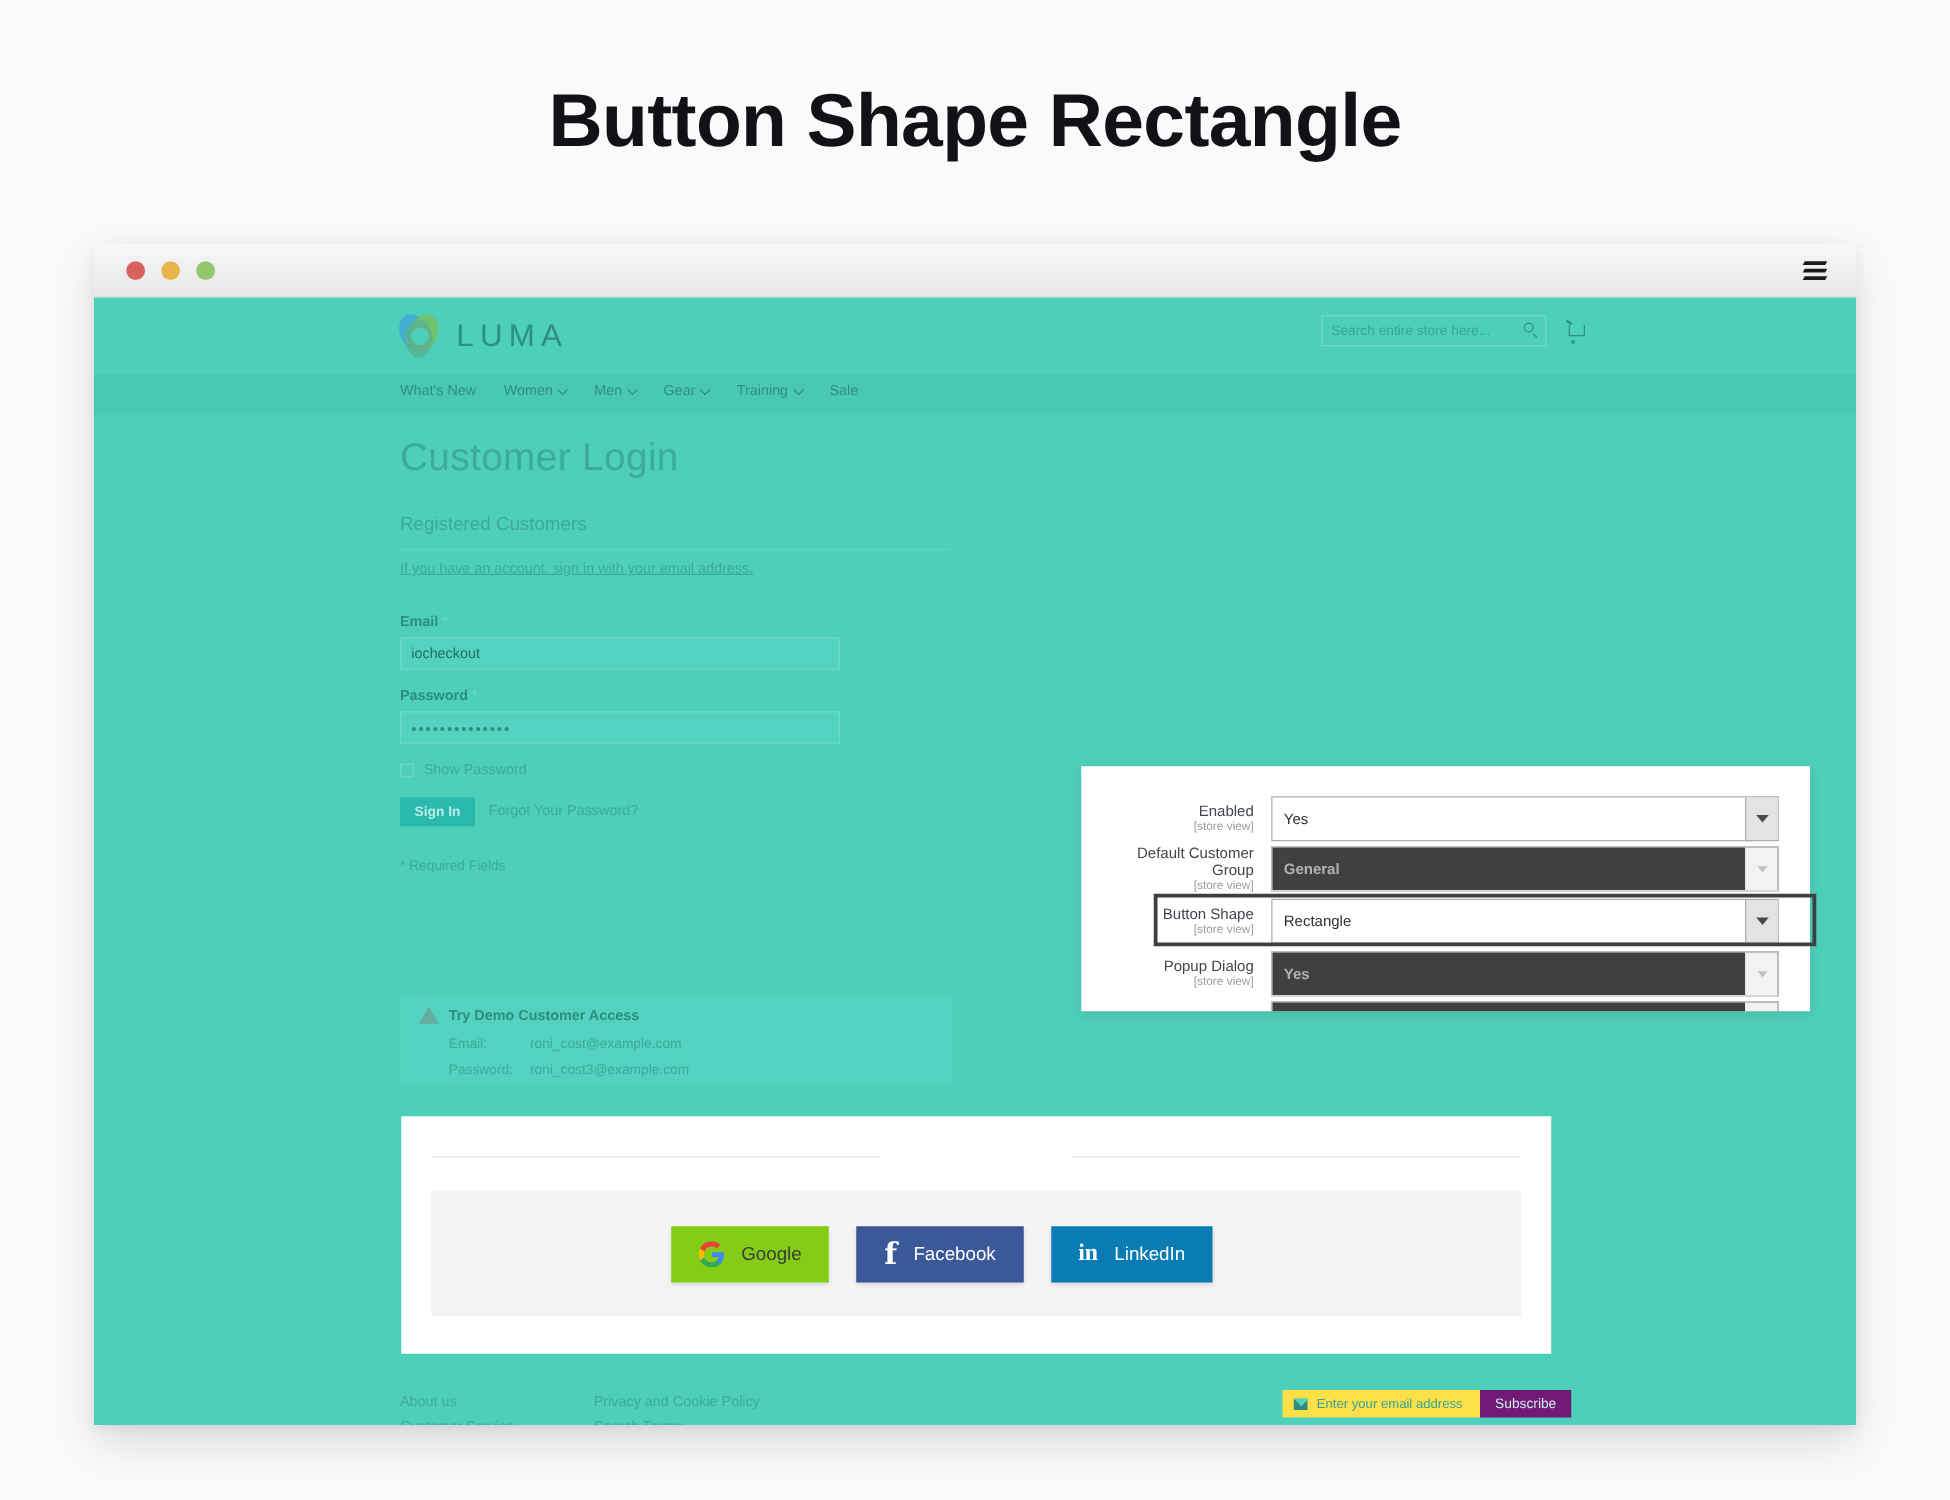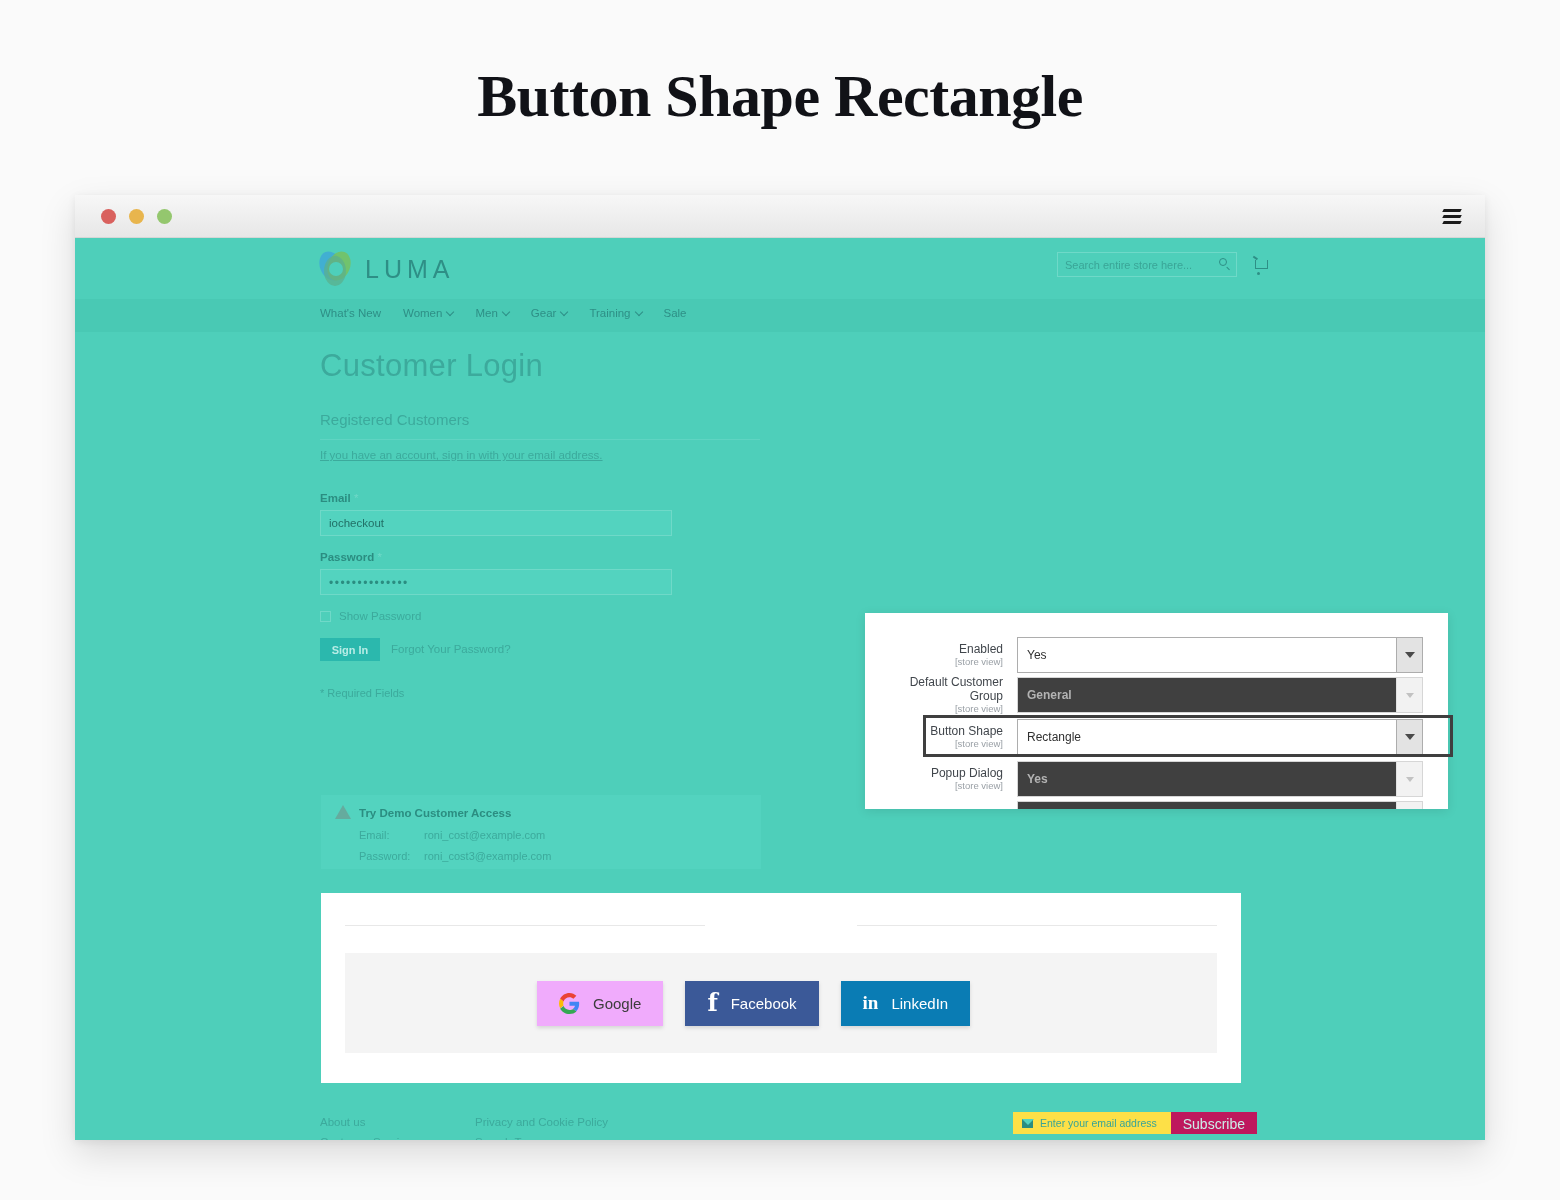--- a/index.html
+++ b/index.html
@@ -11,21 +11,21 @@
     overflow: hidden;
   }
   .page { position: relative; width: 1560px; height: 1200px; }
 
   
   .page-title {
     position: absolute; top: 62px; left: 0; width: 1560px;
     text-align: center;
     font-size: 60px; font-weight: 700; letter-spacing: -0.5px;
     color: #111217;
-    font-family: Liberation Serif, serif;
+    font-family: Liberation Sans, sans-serif;
   }
 
   
   .browser {
     position: absolute; left: 75px; top: 195px;
     width: 1410px; height: 945px;
     background: #fff;
     box-shadow: 0 14px 34px rgba(0,0,0,0.13), 0 2px 8px rgba(0,0,0,0.07);
     overflow: hidden;
   }
@@ -162,21 +162,21 @@
   .social-line.r { right: 24px; width: 360px; }
   .social-body {
     position: absolute; left: 24px; right: 24px; top: 60px; height: 100px;
     background: #f4f4f4; display: flex; align-items: center; gap: 22px; padding-left: 192px;
   }
   .sbtn {
     height: 45px; display: flex; align-items: center; gap: 13px;
     padding: 0 22px; cursor: pointer; font-size: 15px;
     box-shadow: 0 2px 4px rgba(0,0,0,0.13);
   }
-  .sbtn.google { background: #f0abfc; color: #3c3c3c; }
+  .sbtn.google { background: #84cc16; color: #3c3c3c; }
   .sbtn.facebook { background: #3b5998; color: #fff; }
   .sbtn.linkedin { background: #0a7cb4; color: #fff; }
   .g-ic { position: relative; width: 21px; height: 21px; }
   .g-ic svg { width: 21px; height: 21px; display:block; }
   .fb-ic { font-family: "DejaVu Serif", serif; font-weight: 700; font-size: 24px; line-height: 1; color: #fff; }
   .li-ic { font-weight: 700; font-size: 19px; color: #fff; font-family: Liberation Serif, serif; }
 
   
   .footer { position: absolute; left: 0; top: 862px; width: 100%; height: 40px; }
   .fcol { position: absolute; font-size: 11.5px; color: #3caa9c; line-height: 20px; }
@@ -192,22 +192,22 @@
     content: ""; position: absolute; left: 0; top: 0;
     border-left: 6.5px solid transparent; border-right: 6.5px solid transparent;
     border-top: 6px solid #53d3bf;
   }
   .news-field input {
     border: 0; background: transparent; outline: 0; width: 100%;
     font-size: 10.5px; color: #2b8d81; font-family: "Liberation Sans", sans-serif;
   }
   .news-field input::placeholder { color: #39a496; }
   .subscribe {
-    background: #be185d; color: #cdeeea; border: 0; padding: 4px 12px;
-    font-size: 14px; cursor: pointer; font-family: "Liberation Sans", sans-serif;
+    background: #701a75; color: #cdeeea; border: 0; padding: 4px 12px;
+    font-size: 11px; cursor: pointer; font-family: "Liberation Sans", sans-serif;
   }
 
   
   .config {
     position: absolute; left: 790px; top: 418px;
     width: 583px; height: 196px; background: #fff;
     box-shadow: 0 2px 10px rgba(0,0,0,0.10);
     overflow: hidden;
   }
   .cfg-row { position: absolute; left: 0; width: 583px; height: 40px; display: flex; align-items: center; }

